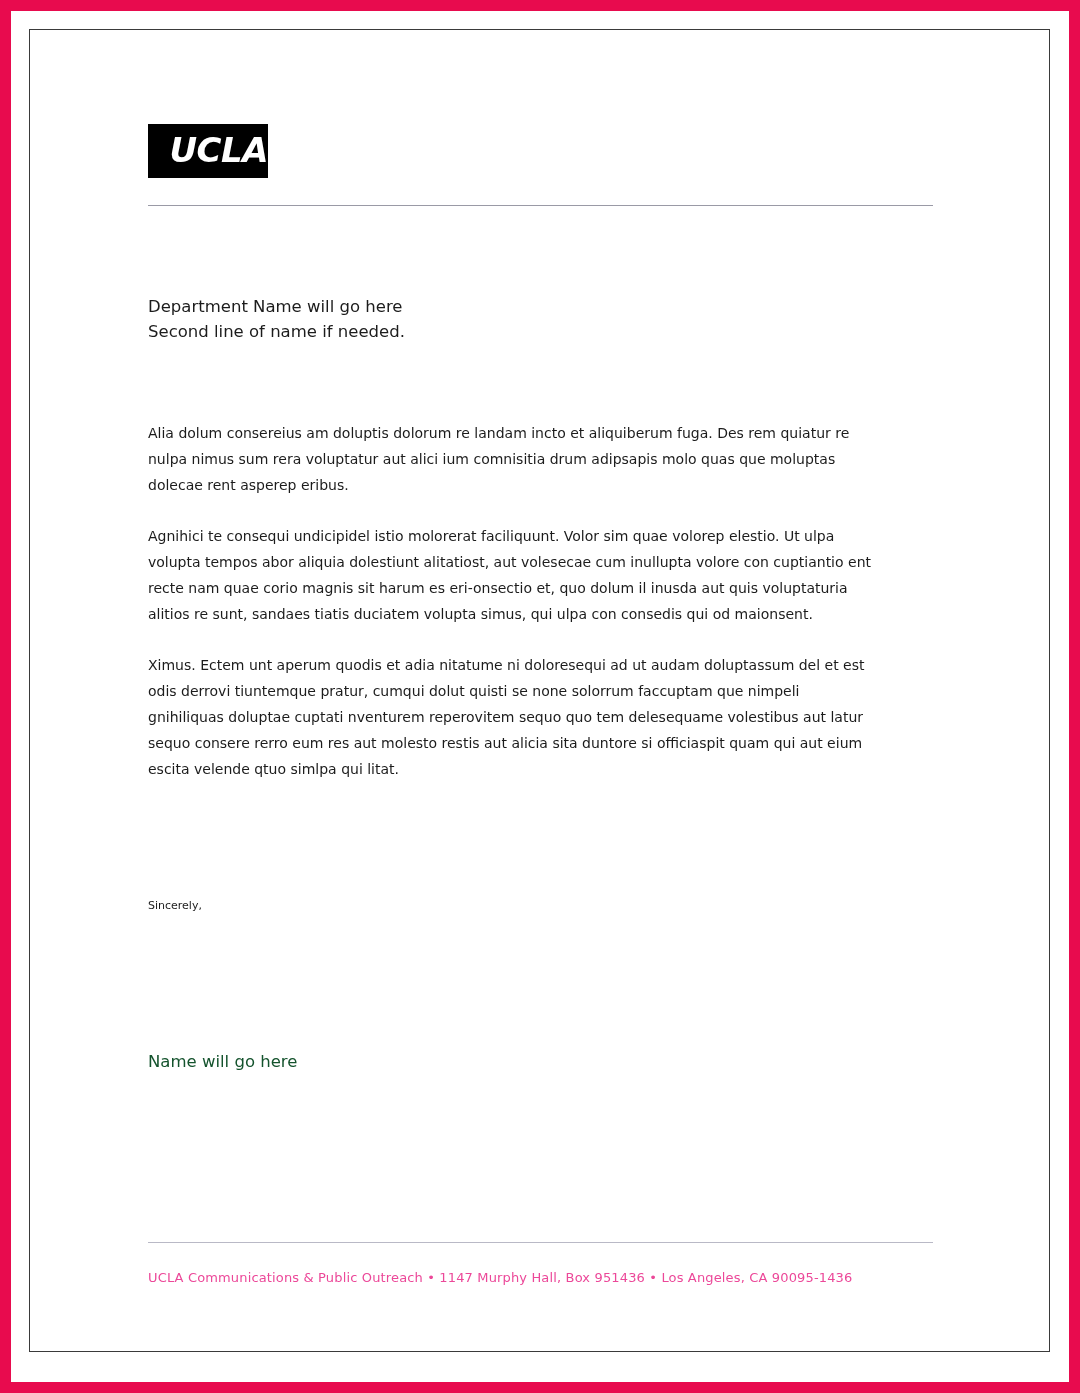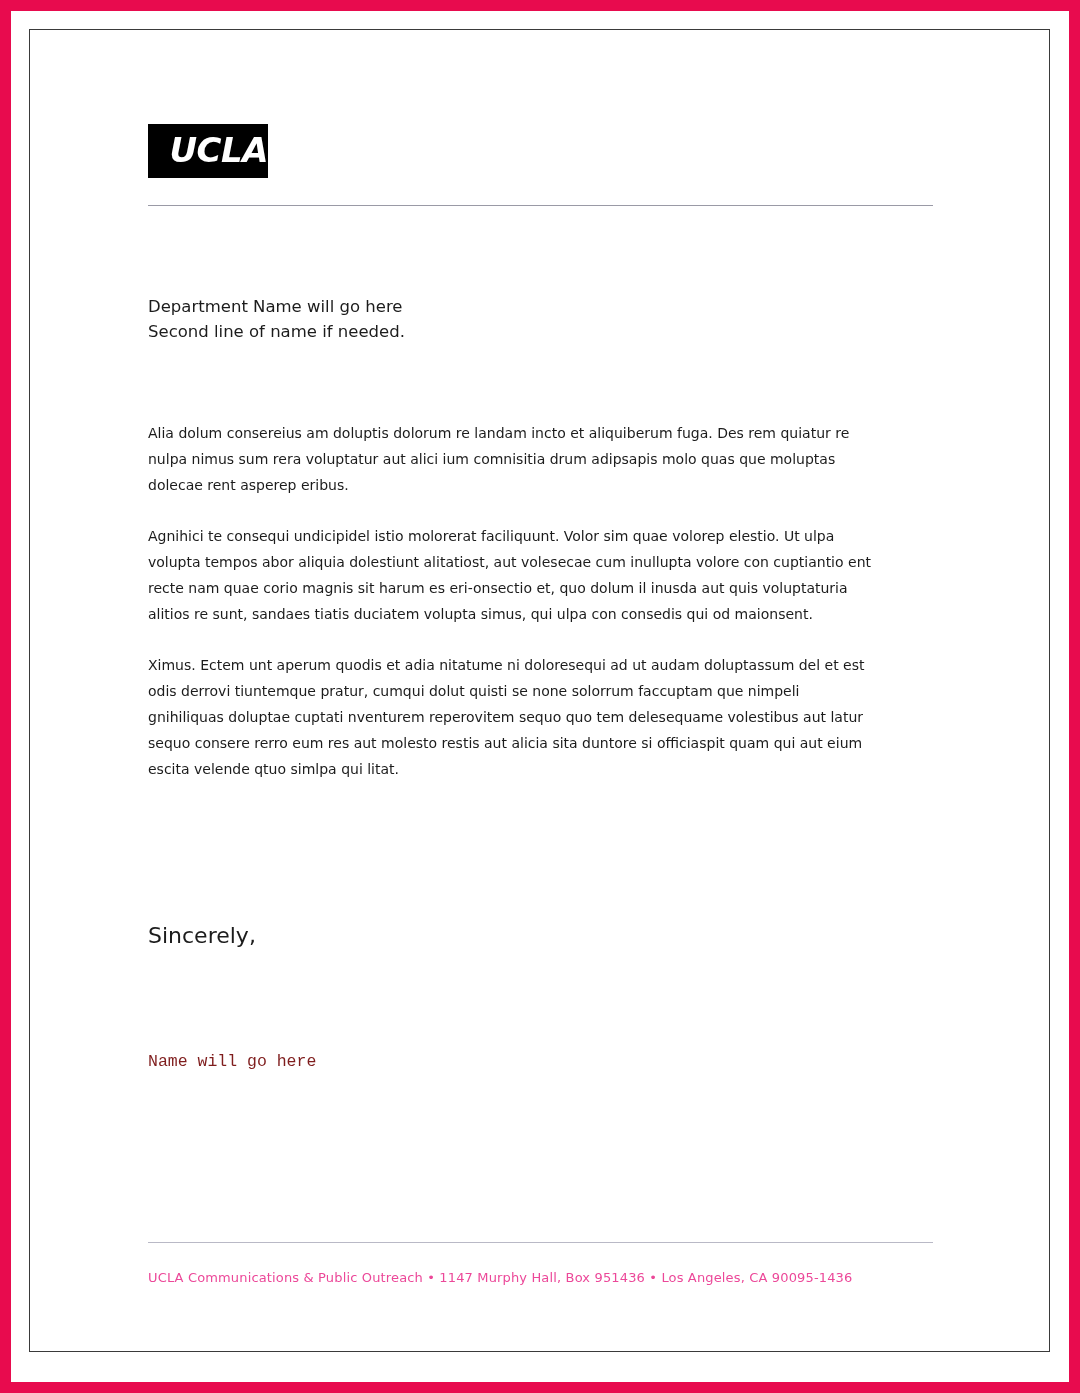--- a/index.html
+++ b/index.html
@@ -102,33 +102,32 @@
     color: #1c1c1c;
   }
   .body-copy p {
     margin: 0 0 25px 0;
   }
   .body-copy p:last-child { margin-bottom: 0; margin-top: 16px; }
 
   .closing {
     position: absolute;
     left: 118px;
-    top: 893px;
-    font-size: 22px;
+    top: 863px;
+    font-size: 11px;
     line-height: 26px;
     color: #1c1c1c;
   }
   .signature {
     position: absolute;
     left: 118px;
     top: 1019px;
     font-size: 16.5px;
     line-height: 26px;
-    color: #7f1d1d;
-    font-family: Liberation Mono, monospace;
+    color: #14532d;
   }
 
   
   .footer {
     position: absolute;
     left: 118px;
     top: 1238px;
     width: 800px;
     font-size: 13px;
     line-height: 20px;

